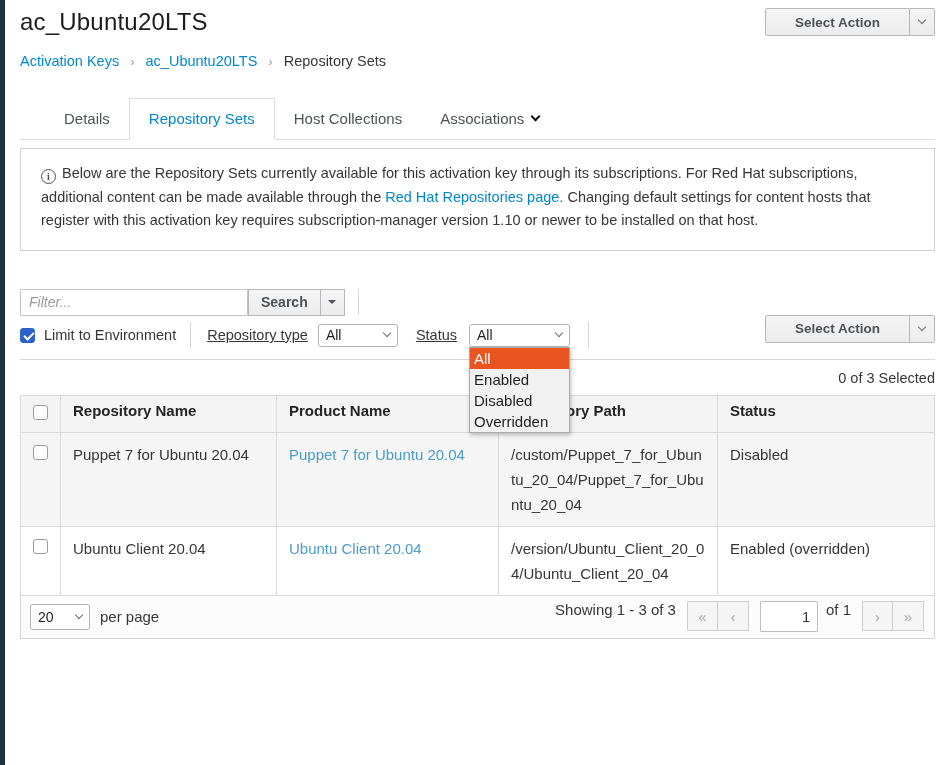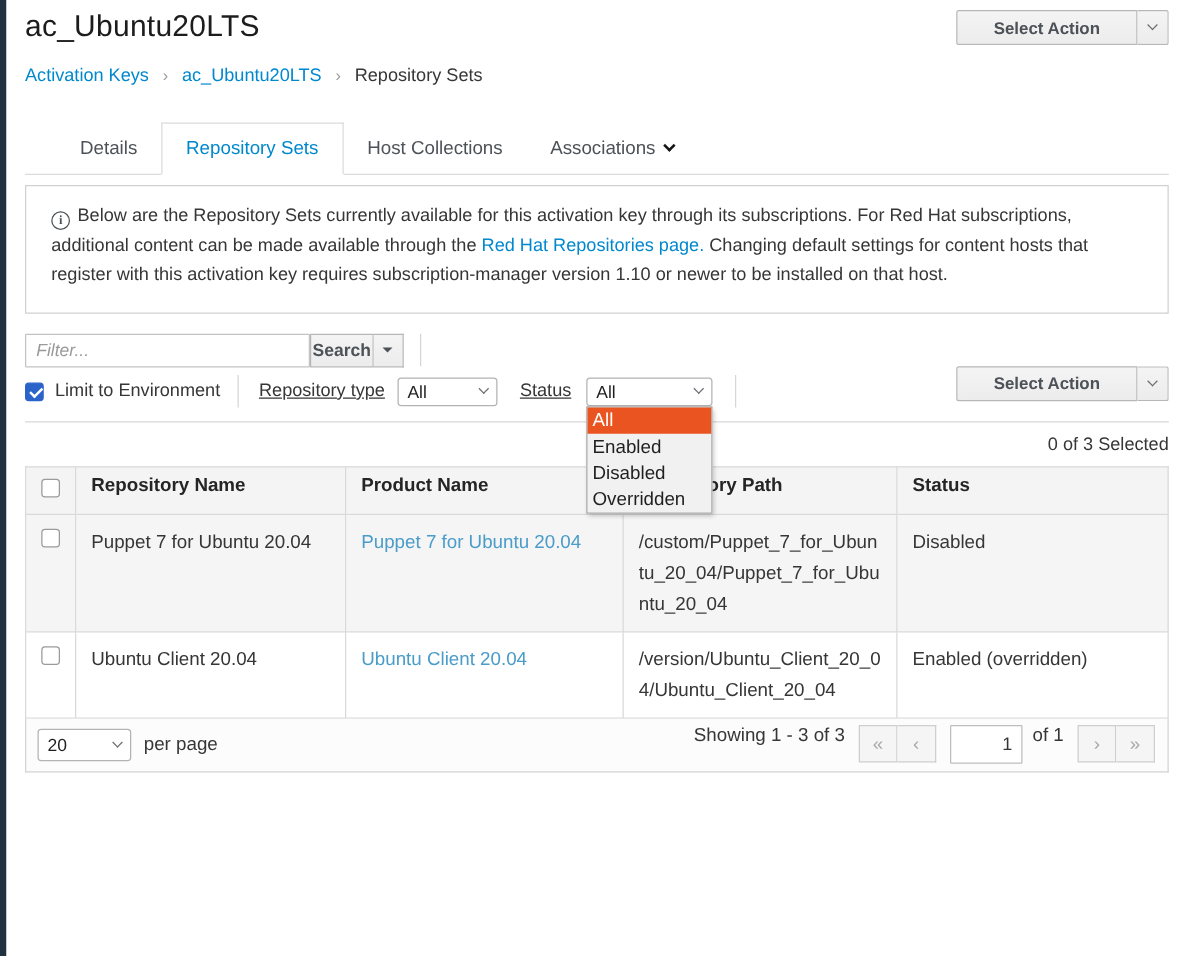--- a/index.html
+++ b/index.html
@@ -44,27 +44,27 @@
 
   
   .alert { margin-top:8px; border:1px solid #d1d1d1; background:#fff; padding:13px 22px 17px 20px;
     font-size:14.5px; line-height:23.5px; color:#363636; }
   .alert a { color:#0088ce; text-decoration:none; cursor:pointer; }
   .info-icon { display:inline-flex; width:15px; height:15px; border:1.4px solid #4d5258; border-radius:50%;
     align-items:center; justify-content:center; font-size:10px; font-weight:bold; color:#4d5258;
     font-family:"Liberation Serif",serif; vertical-align:-2px; margin-right:6px; }
 
   
-  .toolbar { margin-top:16px; position:relative; }
+  .toolbar { margin-top:38px; position:relative; }
   .toolbar-row1 { display:flex; align-items:center; }
   .filter-input { width:228px; height:27px; border:1px solid #c3c3c3; border-radius:1px; padding:0 8px;
     font-size:14px; color:#363636; font-family:inherit; }
   .filter-input::placeholder { font-style:italic; color:#9a9a9a; }
   .search-group { display:inline-flex; height:27px; }
-  .search-group .main { display:inline-flex; align-items:center; padding:0 1px; font-size:14px; font-weight:bold;
+  .search-group .main { display:inline-flex; align-items:center; padding:0 12px; font-size:14px; font-weight:bold;
     color:#4d5258; background:linear-gradient(#f4f4f4,#ececec); border:1px solid #b7b7b7; cursor:pointer; }
   .search-group .caret-part { display:inline-flex; align-items:center; justify-content:center; width:24px;
     background:linear-gradient(#f4f4f4,#ececec); border:1px solid #b7b7b7; border-left:none; cursor:pointer; }
   .tri-down { width:0; height:0; border-left:4px solid transparent; border-right:4px solid transparent;
     border-top:4.5px solid #4d5258; }
   .vdivider { width:1px; height:26px; background:#d6d6d6; margin-left:13px; }
   .toolbar-row2 { display:flex; align-items:center; margin-top:8px; height:23px; }
   .cbx { width:15px; height:15px; border:1px solid #9a9a9a; border-radius:3px; background:#fff;
     display:inline-block; position:relative; cursor:pointer; flex:none; }
   .cbx.checked { background:#2b63c9; border-color:#2b63c9; }
@@ -233,21 +233,21 @@
         <td>Ubuntu Client 20.04</td>
         <td><a>Ubuntu Client 20.04</a></td>
         <td><span class="path-text">/version/Ubuntu_Client_20_04/Ubuntu_Client_20_04</span></td>
         <td>Enabled (overridden)</td>
       </tr>
     </tbody>
   </table>
 
   <div class="pagination-bar">
     <div class="pp-left">
-      <span class="fake-select" style="width:75px; height:26px;">
+      <span class="fake-select" style="width:60px; height:26px;">
         <span>20</span>
         <span class="chev"></span>
       </span>
       <span class="pp-label">per page</span>
     </div>
     <div class="pp-right">
       <span class="pp-label">Showing 1 - 3 of 3</span>
       <span class="pg-group">
         <span class="pg-btn">«</span>
         <span class="pg-btn">‹</span>

